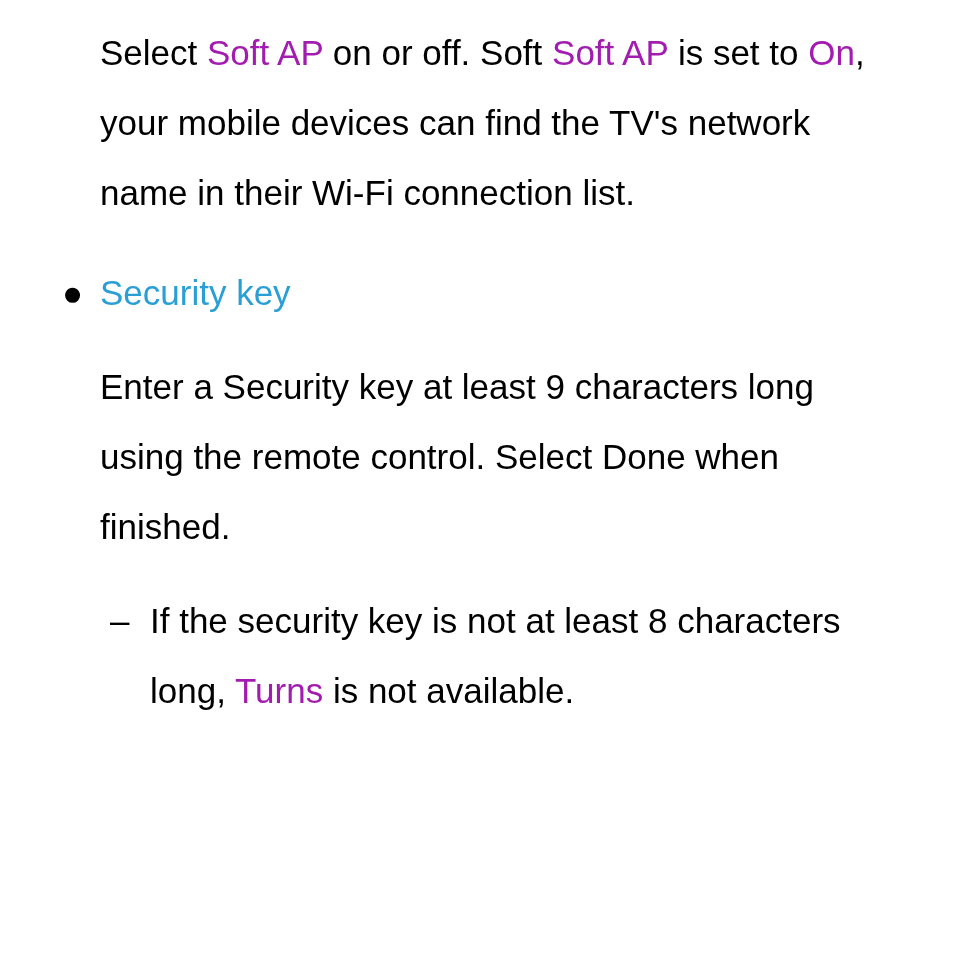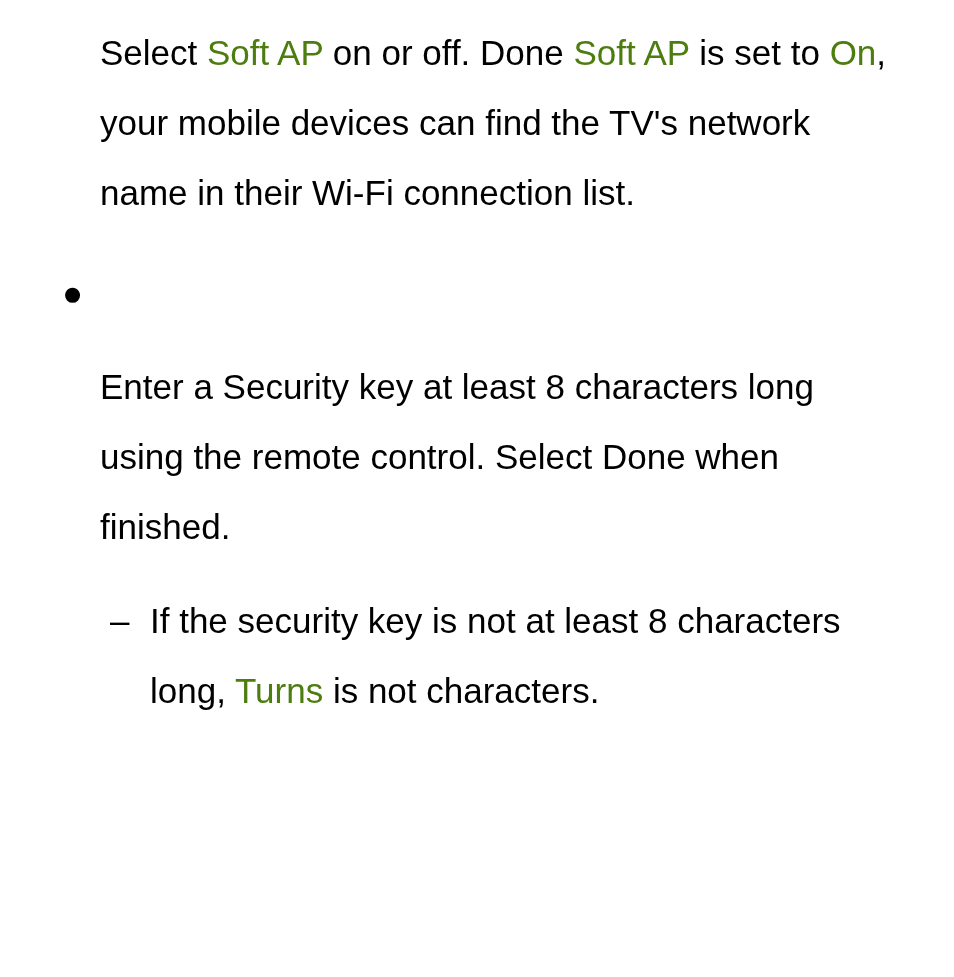--- a/index.html
+++ b/index.html
@@ -13,21 +13,21 @@
       background: #ffffff;
       font-family: Arial, Helvetica, sans-serif;
       font-size: 35px;
       line-height: 2.0;
       color: #000000;
       padding: 18px 50px 20px 50px;
       overflow: hidden;
       font-stretch: condensed;
     }
     .highlight {
-      color: #4d7c0f;
+      color: #a21caf;
     }
     .para-1 {
       margin-left: 50px;
       margin-bottom: 30px;
     }
     .bullet-item {
       display: flex;
       margin-bottom: 24px;
     }
     .bullet-marker {
@@ -54,27 +54,28 @@
       padding-left: 10px;
     }
     .dash-content {
       flex: 1;
     }
   </style>
 </head>
 <body>
 
 <div class="para-1">
-  <span>Select </span><span class="highlight">Soft AP</span><span> on or off. Done </span><span class="highlight">Soft AP</span><span> is set to </span><span class="highlight">On</span><span>, your mobile devices can find the TV's network name in their Wi-Fi connection list.</span>
+  <span>Select </span><span class="highlight">Soft AP</span><span> on or off. Soft </span><span class="highlight">Soft AP</span><span> is set to </span><span class="highlight">On</span><span>, your mobile devices can find the TV's network name in their Wi-Fi connection list.</span>
 </div>
 
 <div class="bullet-item">
   <div class="bullet-marker">●</div>
+  <div class="bullet-label">Security key</div>
 </div>
 
-<div class="para-2">Enter a Security key at least 8 characters long using the remote control. Select Done when finished.</div>
+<div class="para-2">Enter a Security key at least 9 characters long using the remote control. Select Done when finished.</div>
 
 <div class="dash-item">
   <div class="dash-marker">–</div>
   <div class="dash-content">
-    <span>If the security key is not at least 8 characters long, </span><span class="highlight">Turns</span><span> is not characters.</span>
+    <span>If the security key is not at least 8 characters long, </span><span class="highlight">Turns</span><span> is not available.</span>
   </div>
 </div>
 
 </body></html>

